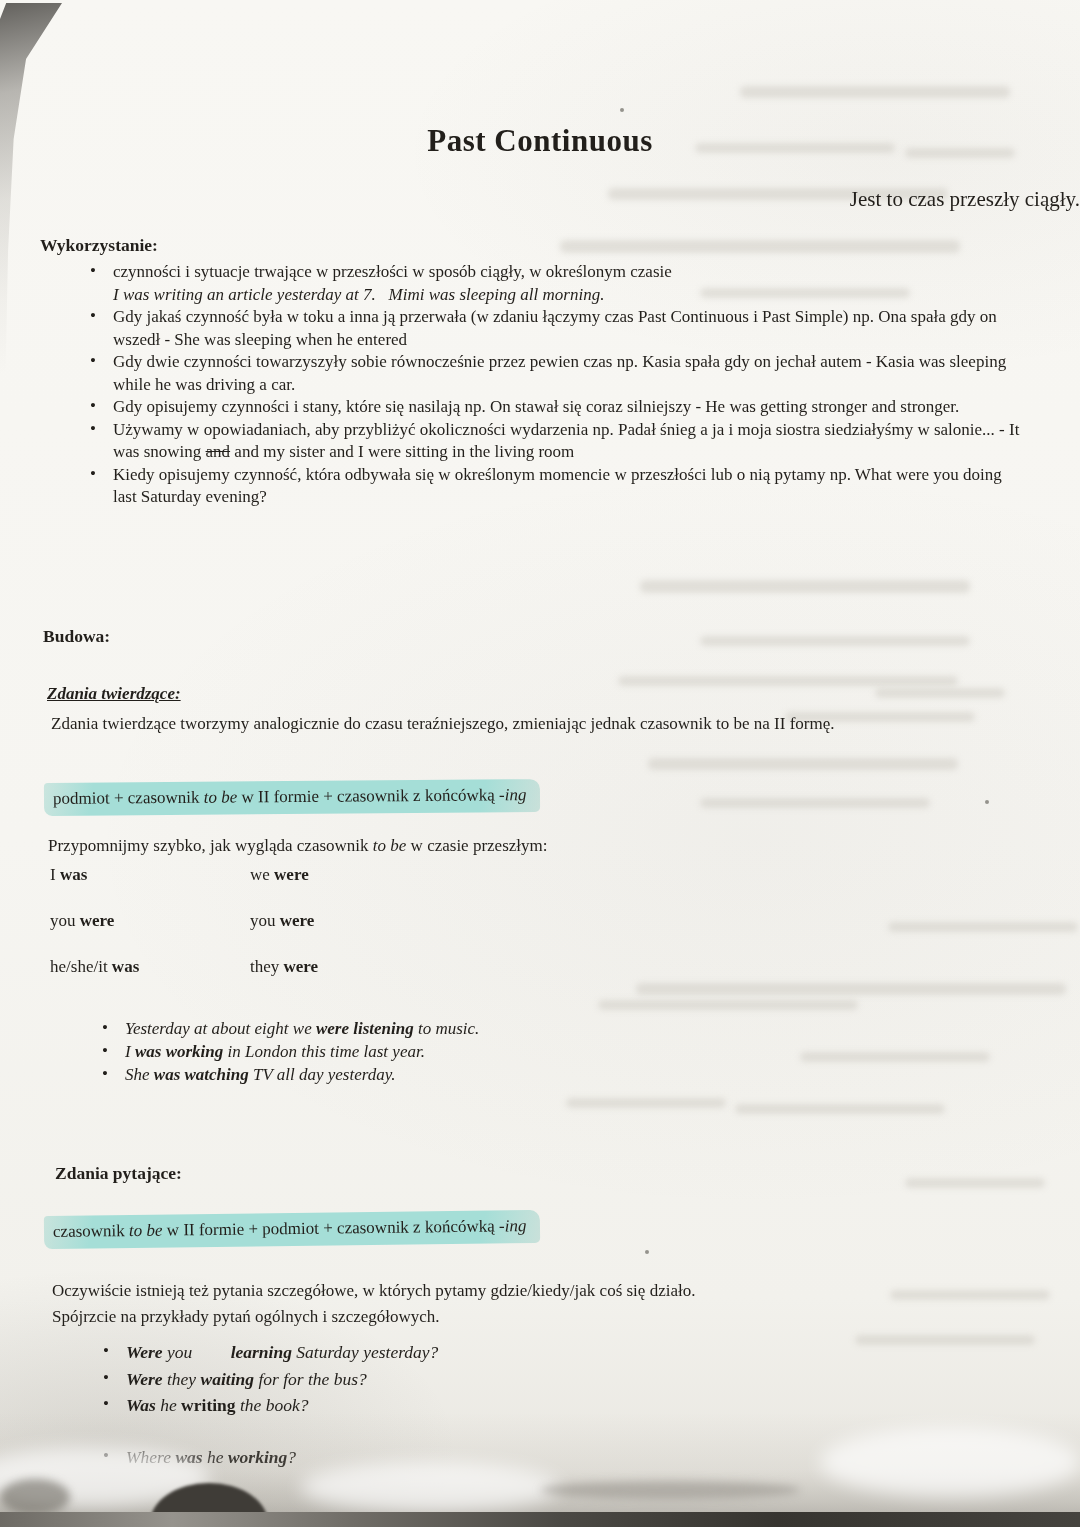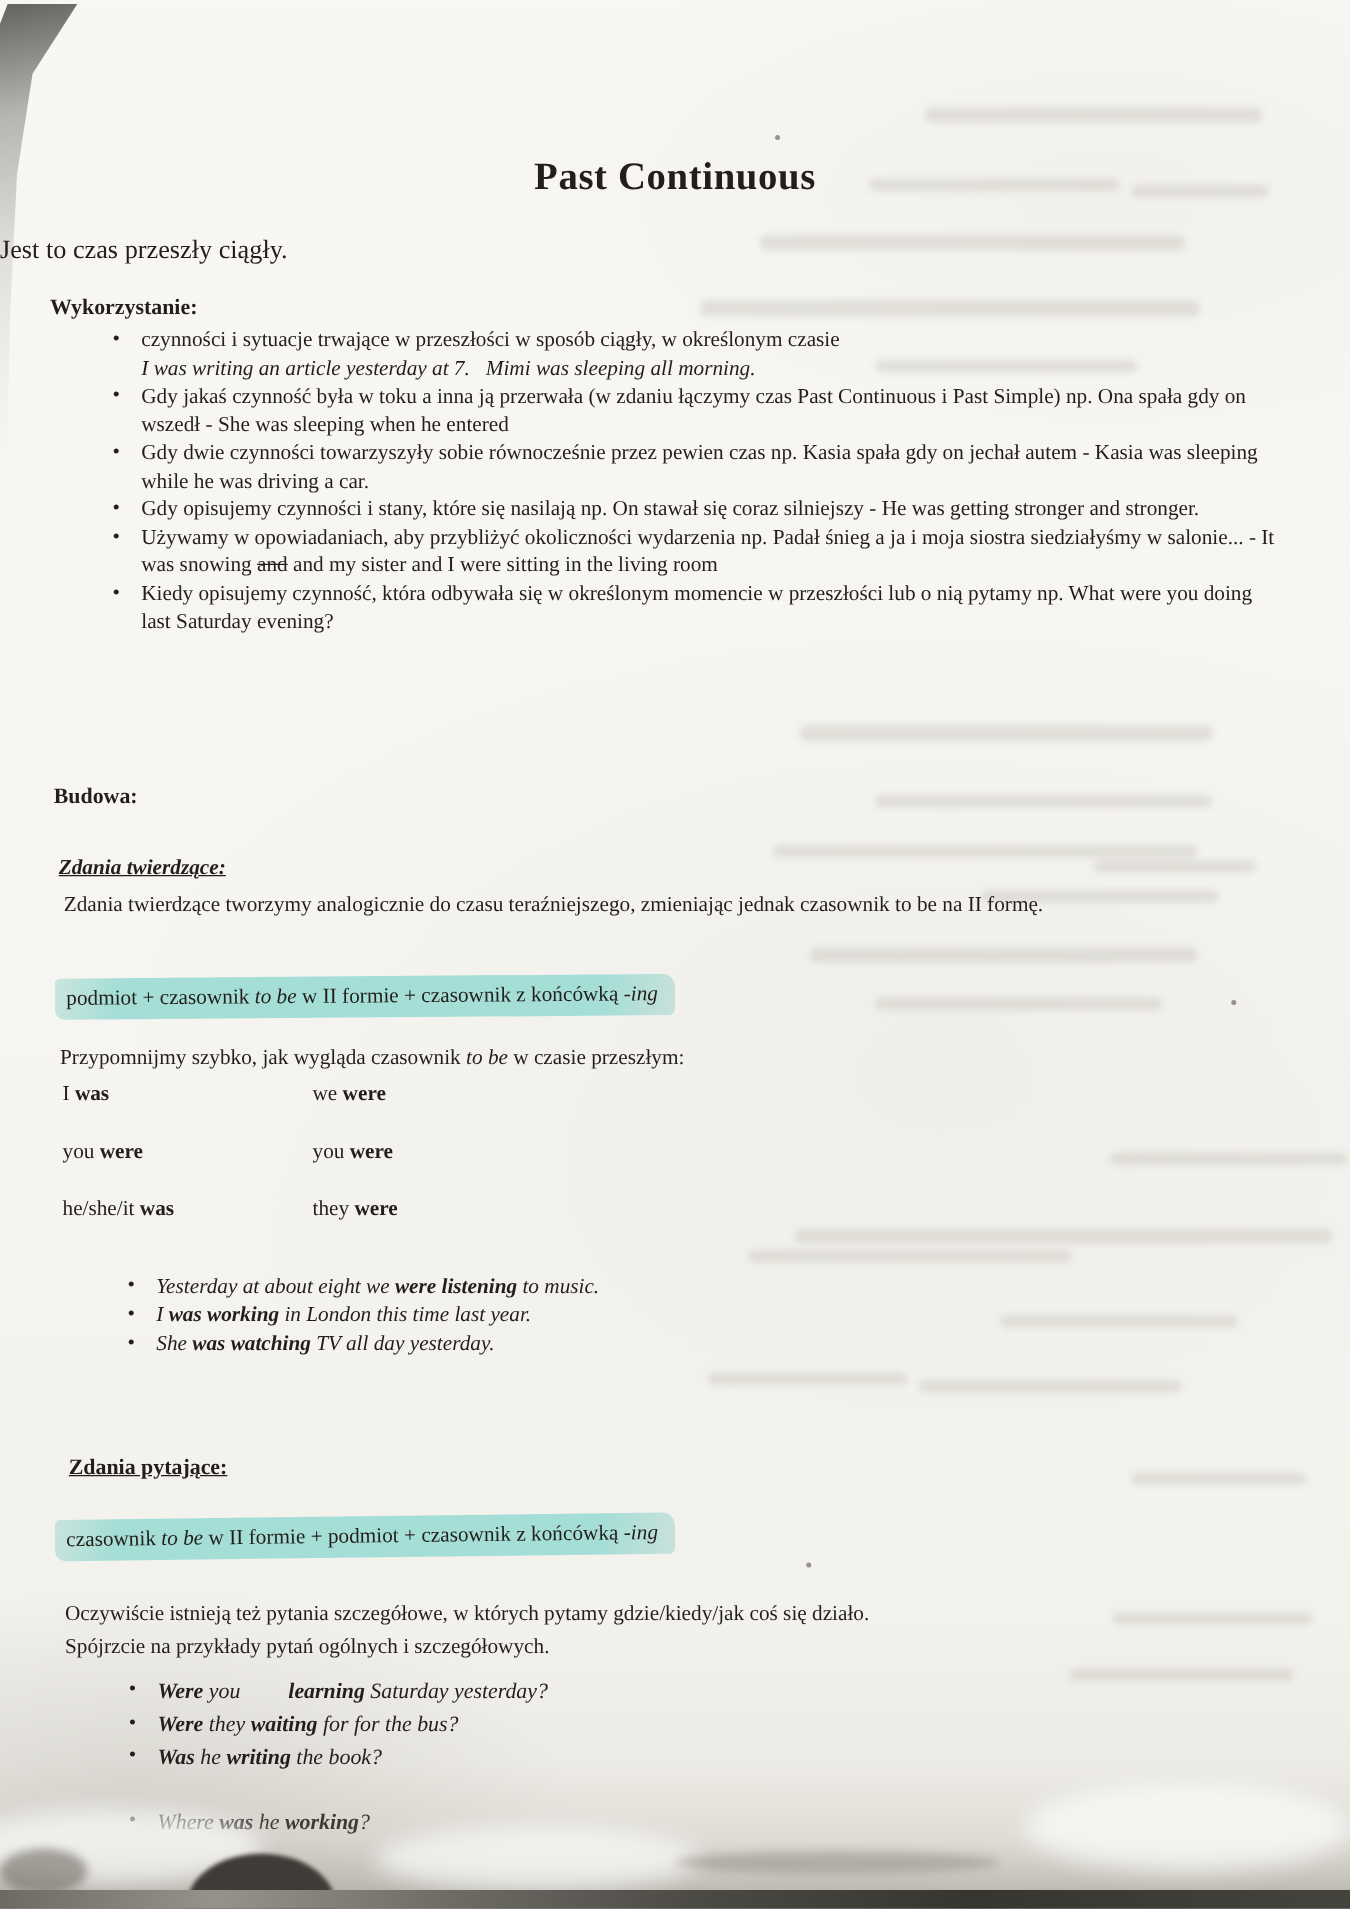--- a/index.html
+++ b/index.html
@@ -30,21 +30,21 @@
   .ridge { position:absolute; background:rgba(138,134,126,.45); filter:blur(4px); border-radius:50%; }
   .blob-dark {
     position:absolute; left:150px; bottom:0; width:118px; height:44px;
     background:#3f3c37; border-radius:55% 55% 0 0 / 100% 100% 0 0; filter:blur(1.5px);
   }
   .bottom-strip2 { position:absolute; left:0; right:0; bottom:0; height:15px;
     background:linear-gradient(90deg,#6d6a64,#96938d 16%,#6f6c66 33%,#4b4944 52%,#373530 72%,#45433e 100%); }
   
   .abs { position:absolute; }
   .title { top:102px; left:0; width:100%; text-align:center; font-size:31px; font-weight:bold; letter-spacing:.5px; }
-  .subtitle { top:166px; left:0; width:100%; text-align:left; font-size:21px; }
+  .subtitle { top:166px; left:0; width:100%; text-align:right; font-size:21px; }
   .sec-heading { font-size:17.5px; font-weight:bold; }
   .usage-heading { top:220px; left:40px; }
   ul.doc-list { margin:0; padding:0; list-style:none; }
   ul.doc-list li { position:relative; padding-left:28px; white-space:pre-wrap; }
   ul.doc-list li::before { content:"•"; position:absolute; left:5px; top:-1px; font-size:17px; }
   .usage-list { top:261px; left:85px; width:942px; font-size:17px; line-height:22.5px; }
   .budowa-heading { top:611px; left:43px; }
   .affirm-heading { top:652px; left:47px; font-size:17px; font-weight:bold; font-style:italic; text-decoration:underline;margin-top:32px; }
   .para { font-size:17px; }
   .affirm-intro { top:697px; left:51px; width:1000px; }
@@ -56,21 +56,21 @@
     border-radius:4px 10px 5px 8px;
   }
   .formula-wrap1 .mark { transform:rotate(-0.45deg); }
   .formula-wrap2 .mark { transform:rotate(-0.7deg); }
   .reminder { top:819px; left:48px; }
   .tobe-table { top:864px; left:50px; width:430px; font-size:17px; }
   .tobe-row { display:flex; margin-bottom:24px; line-height:22px; }
   .tobe-cell-left { width:200px; }
   .examples-list { top:1017px; left:97px; width:860px; font-size:17px; line-height:23px; }
   .examples-list li::before { top:0; }
-  .pytajace-heading { top:1145px; left:55px; text-decoration:underline; }
+  .pytajace-heading { top:1145px; left:55px; }
   .questions-intro { top:1261px; left:52px; width:980px; white-space:pre-line; line-height:25.5px; }
   .general-list { top:1339px; left:98px; width:860px; font-size:17.5px; line-height:26.5px; }
   .specific-list { top:1444px; left:98px; width:860px; font-size:17.5px; line-height:26.5px; }
 </style>
 </head>
 <body>
 
 <div class="page">
 
   <div class="corner-shadow"></div>
@@ -150,21 +150,21 @@
   <div class="abs formula-wrap2">
     <span class="mark"><span>czasownik </span><span style="font-style: italic;">to be</span><span> w II formie + podmiot + czasownik z końcówką -</span><span style="font-style: italic;">ing</span></span>
   </div>
 
   <p class="abs para questions-intro">Oczywiście istnieją też pytania szczegółowe, w których pytamy gdzie/kiedy/jak coś się działo.
 Spójrzcie na przykłady pytań ogólnych i szczegółowych.</p>
 
   <ul class="abs doc-list general-list">
     <li><span style="font-style: italic; font-weight: bold;">Were</span><span style="font-style: italic;"> you </span><span style="font-style: italic; font-weight: bold; margin-left: 34px;">learning</span><span style="font-style: italic;"> Saturday yesterday?</span></li>
     <li><span style="font-style: italic; font-weight: bold;">Were</span><span style="font-style: italic;"> they </span><span style="font-style: italic; font-weight: bold;">waiting</span><span style="font-style: italic;"> for for the bus?</span></li>
-    <li><span style="font-style: italic; font-weight: bold;">Was</span><span style="font-style: italic;"> he </span><span style="font-style: italic; font-weight: bold; margin-top: 21px;">writing</span><span style="font-style: italic;"> the book?</span></li>
+    <li><span style="font-style: italic; font-weight: bold;">Was</span><span style="font-style: italic;"> he </span><span style="font-weight: bold; margin-top: 21px;">writing</span><span style="font-style: italic;"> the book?</span></li>
   </ul>
   <ul class="abs doc-list specific-list">
     <li><span style="font-style: italic;">Where </span><span style="font-style: italic; font-weight: bold;">was</span><span style="font-style: italic;"> he </span><span style="font-style: italic; font-weight: bold;">working</span><span style="font-style: italic;">?</span></li>
   </ul>
 
   <div class="bottom-fade"></div>
   <div class="crumple" style="left:-30px;bottom:20px;width:240px;height:60px"></div>
   <div class="crumple" style="left:300px;bottom:15px;width:260px;height:50px"></div>
   <div class="crumple" style="left:820px;bottom:30px;width:260px;height:70px"></div>
   <div class="ridge" style="left:540px;bottom:28px;width:260px;height:18px"></div>

